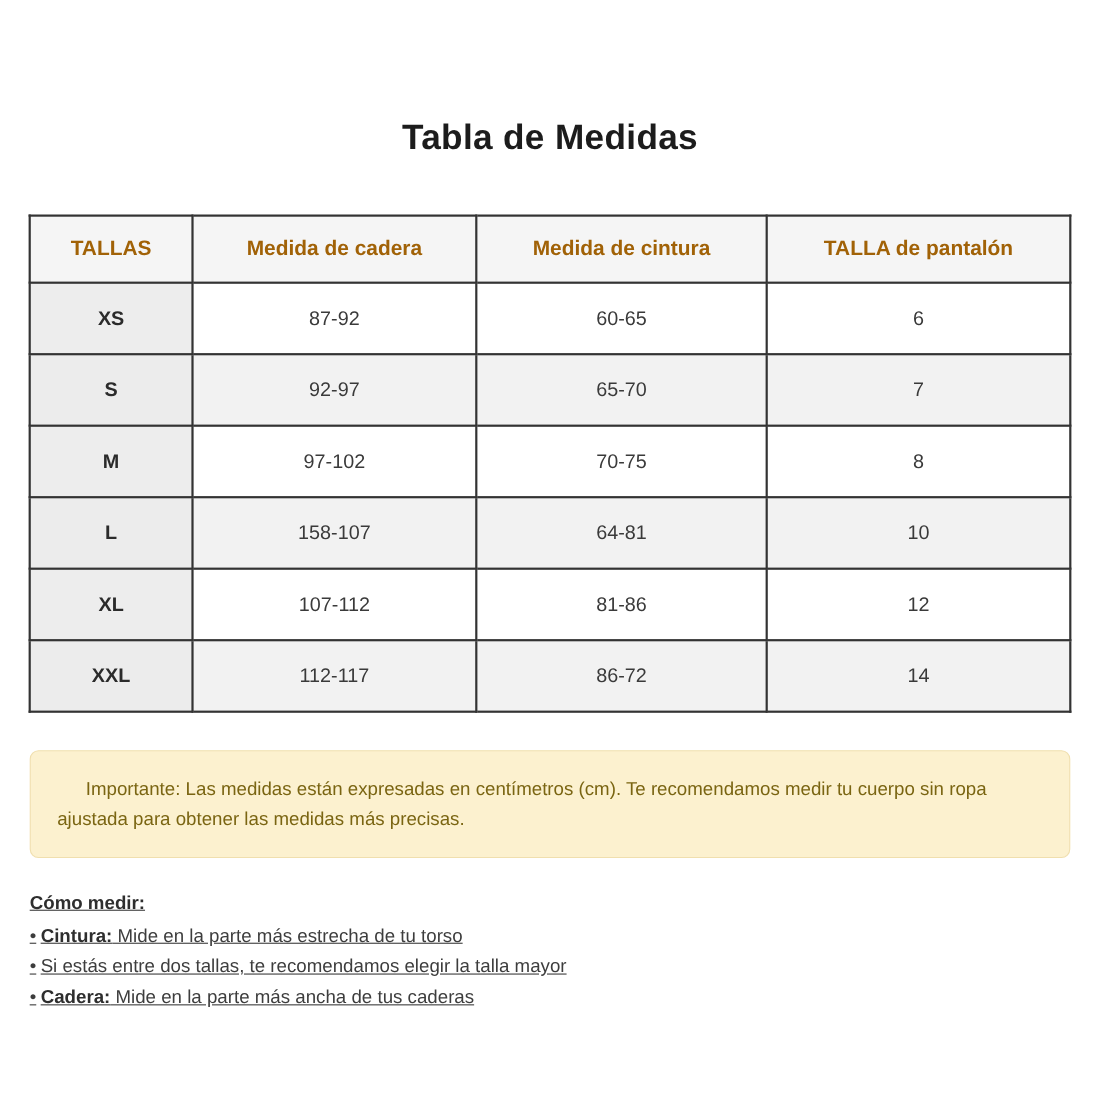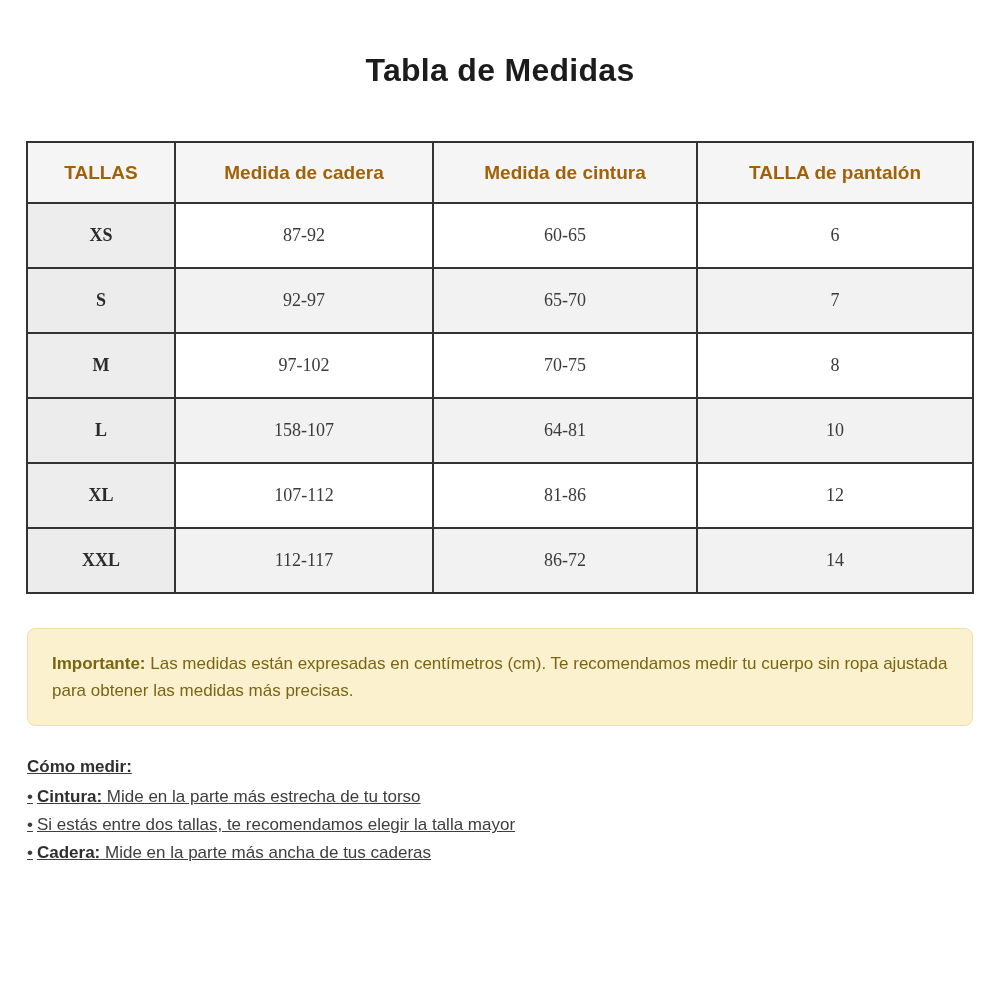--- a/index.html
+++ b/index.html
@@ -3,21 +3,21 @@
 <meta charset="utf-8">
 <style>
   * { box-sizing: border-box; margin: 0; padding: 0; }
   html, body { background: #ffffff; }
   body {
     width: 1000px; height: 1000px;
     font-family: "Liberation Sans", sans-serif;
     color: #333333;
     overflow: hidden;
   }
-  .page { width: 1000px; height: 856px; padding-top: 52px; }
+  .page { width: 1000px; height: 856px; padding-top: 106px; }
 
   .title {
     text-align: center;
     font-size: 32px;
     font-weight: bold;
     color: #1c1c1c;
     letter-spacing: 0.3px;
   }
 
   table.size-table {
@@ -36,21 +36,20 @@
     background: #f5f5f5;
     font-size: 19px;
     font-weight: bold;
     color: #a16207;
   }
   .size-table td {
     height: 65px;
     font-size: 18px;
     color: #3a3a3a;
     background: #ffffff;
-    font-family: Liberation Serif, serif;
   }
   .size-table td.size-cell {
     background: #ededed;
     font-weight: bold;
     color: #2b2b2b;
   }
   .size-table tr.alt td { background: #f2f2f2; }
   .size-table tr.alt td.size-cell { background: #ececec; }
   .col-size { width: 148px; }
   .col-hip { width: 258px; }
@@ -58,21 +57,21 @@
   .col-pant { width: 276px; }
 
   .notice {
     width: 946px;
     margin: 34px auto 0 auto;
     border-radius: 8px;
     padding: 21px 24px;
     font-size: 17px;
     line-height: 1.6;
   }
-  .notice .notice-label { font-weight: bold; }
+  .notice .notice-label { font-weight: normal; margin-left: 26px; }
 
   .how-to {
     width: 946px;
     margin: 27px auto 0 auto;
     font-size: 17px;
     line-height: 1.64;
     color: #3d3d3d;
     text-decoration: underline;
   }
   .how-to .heading {

